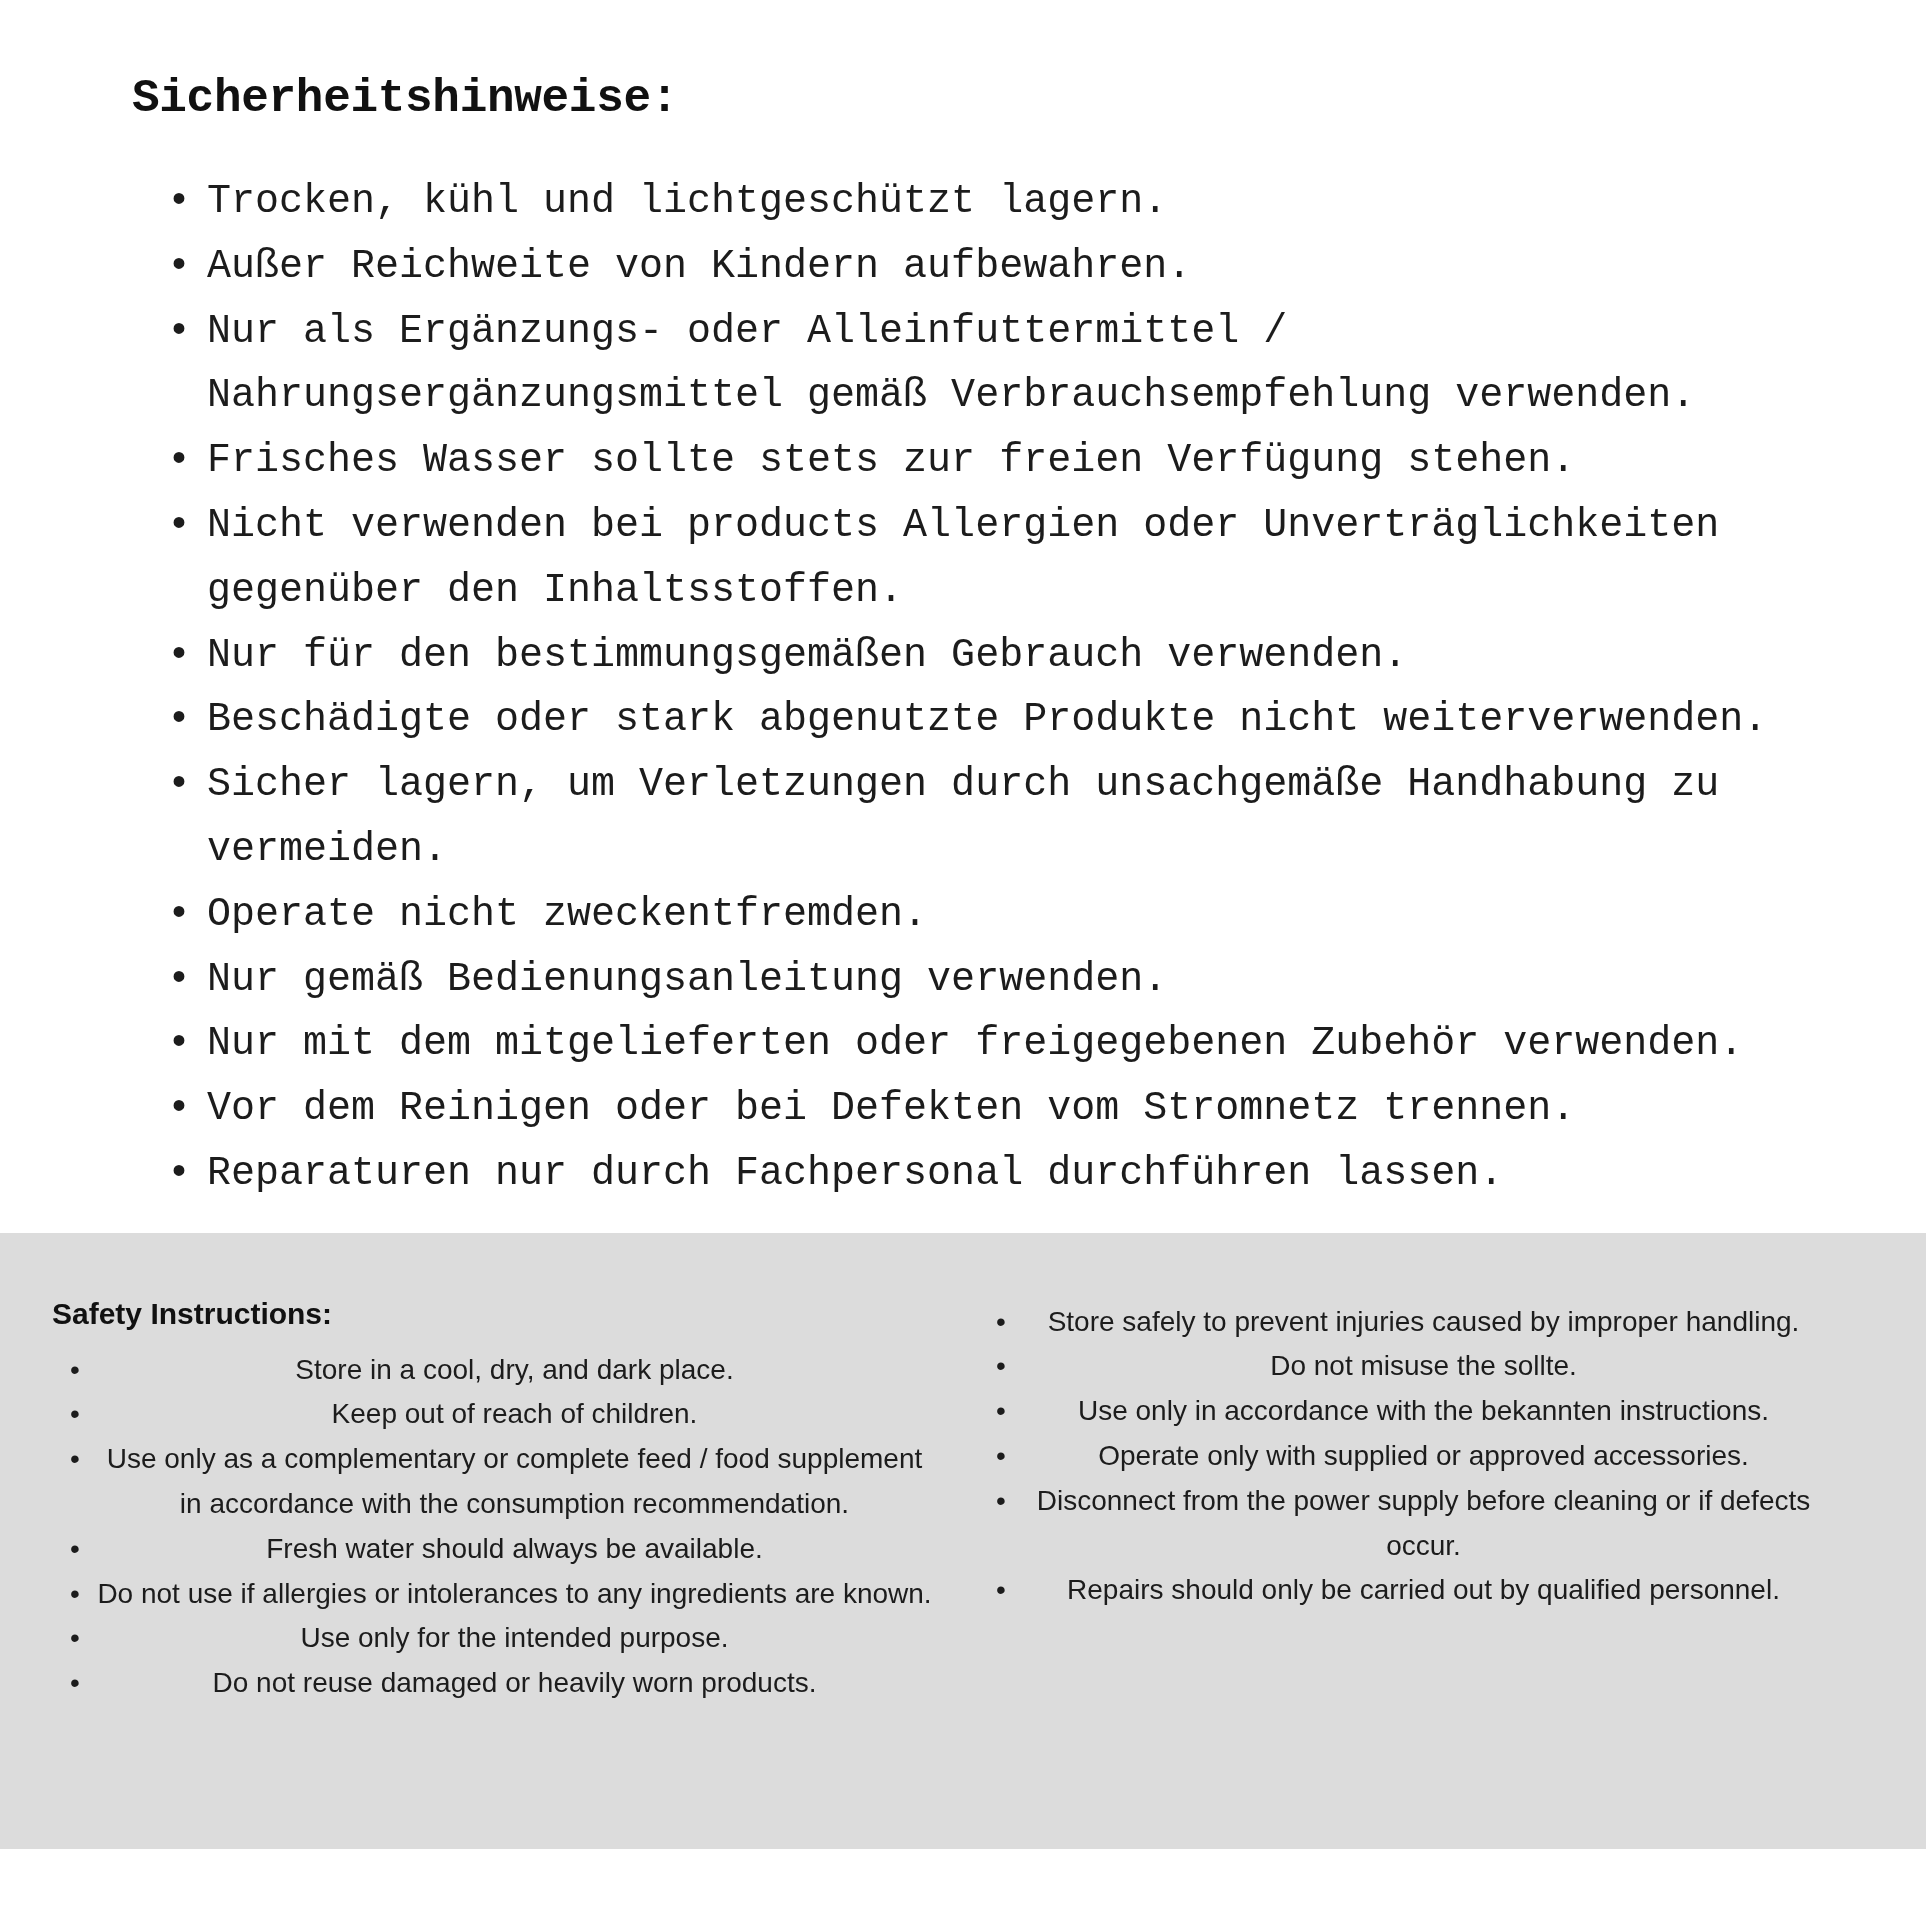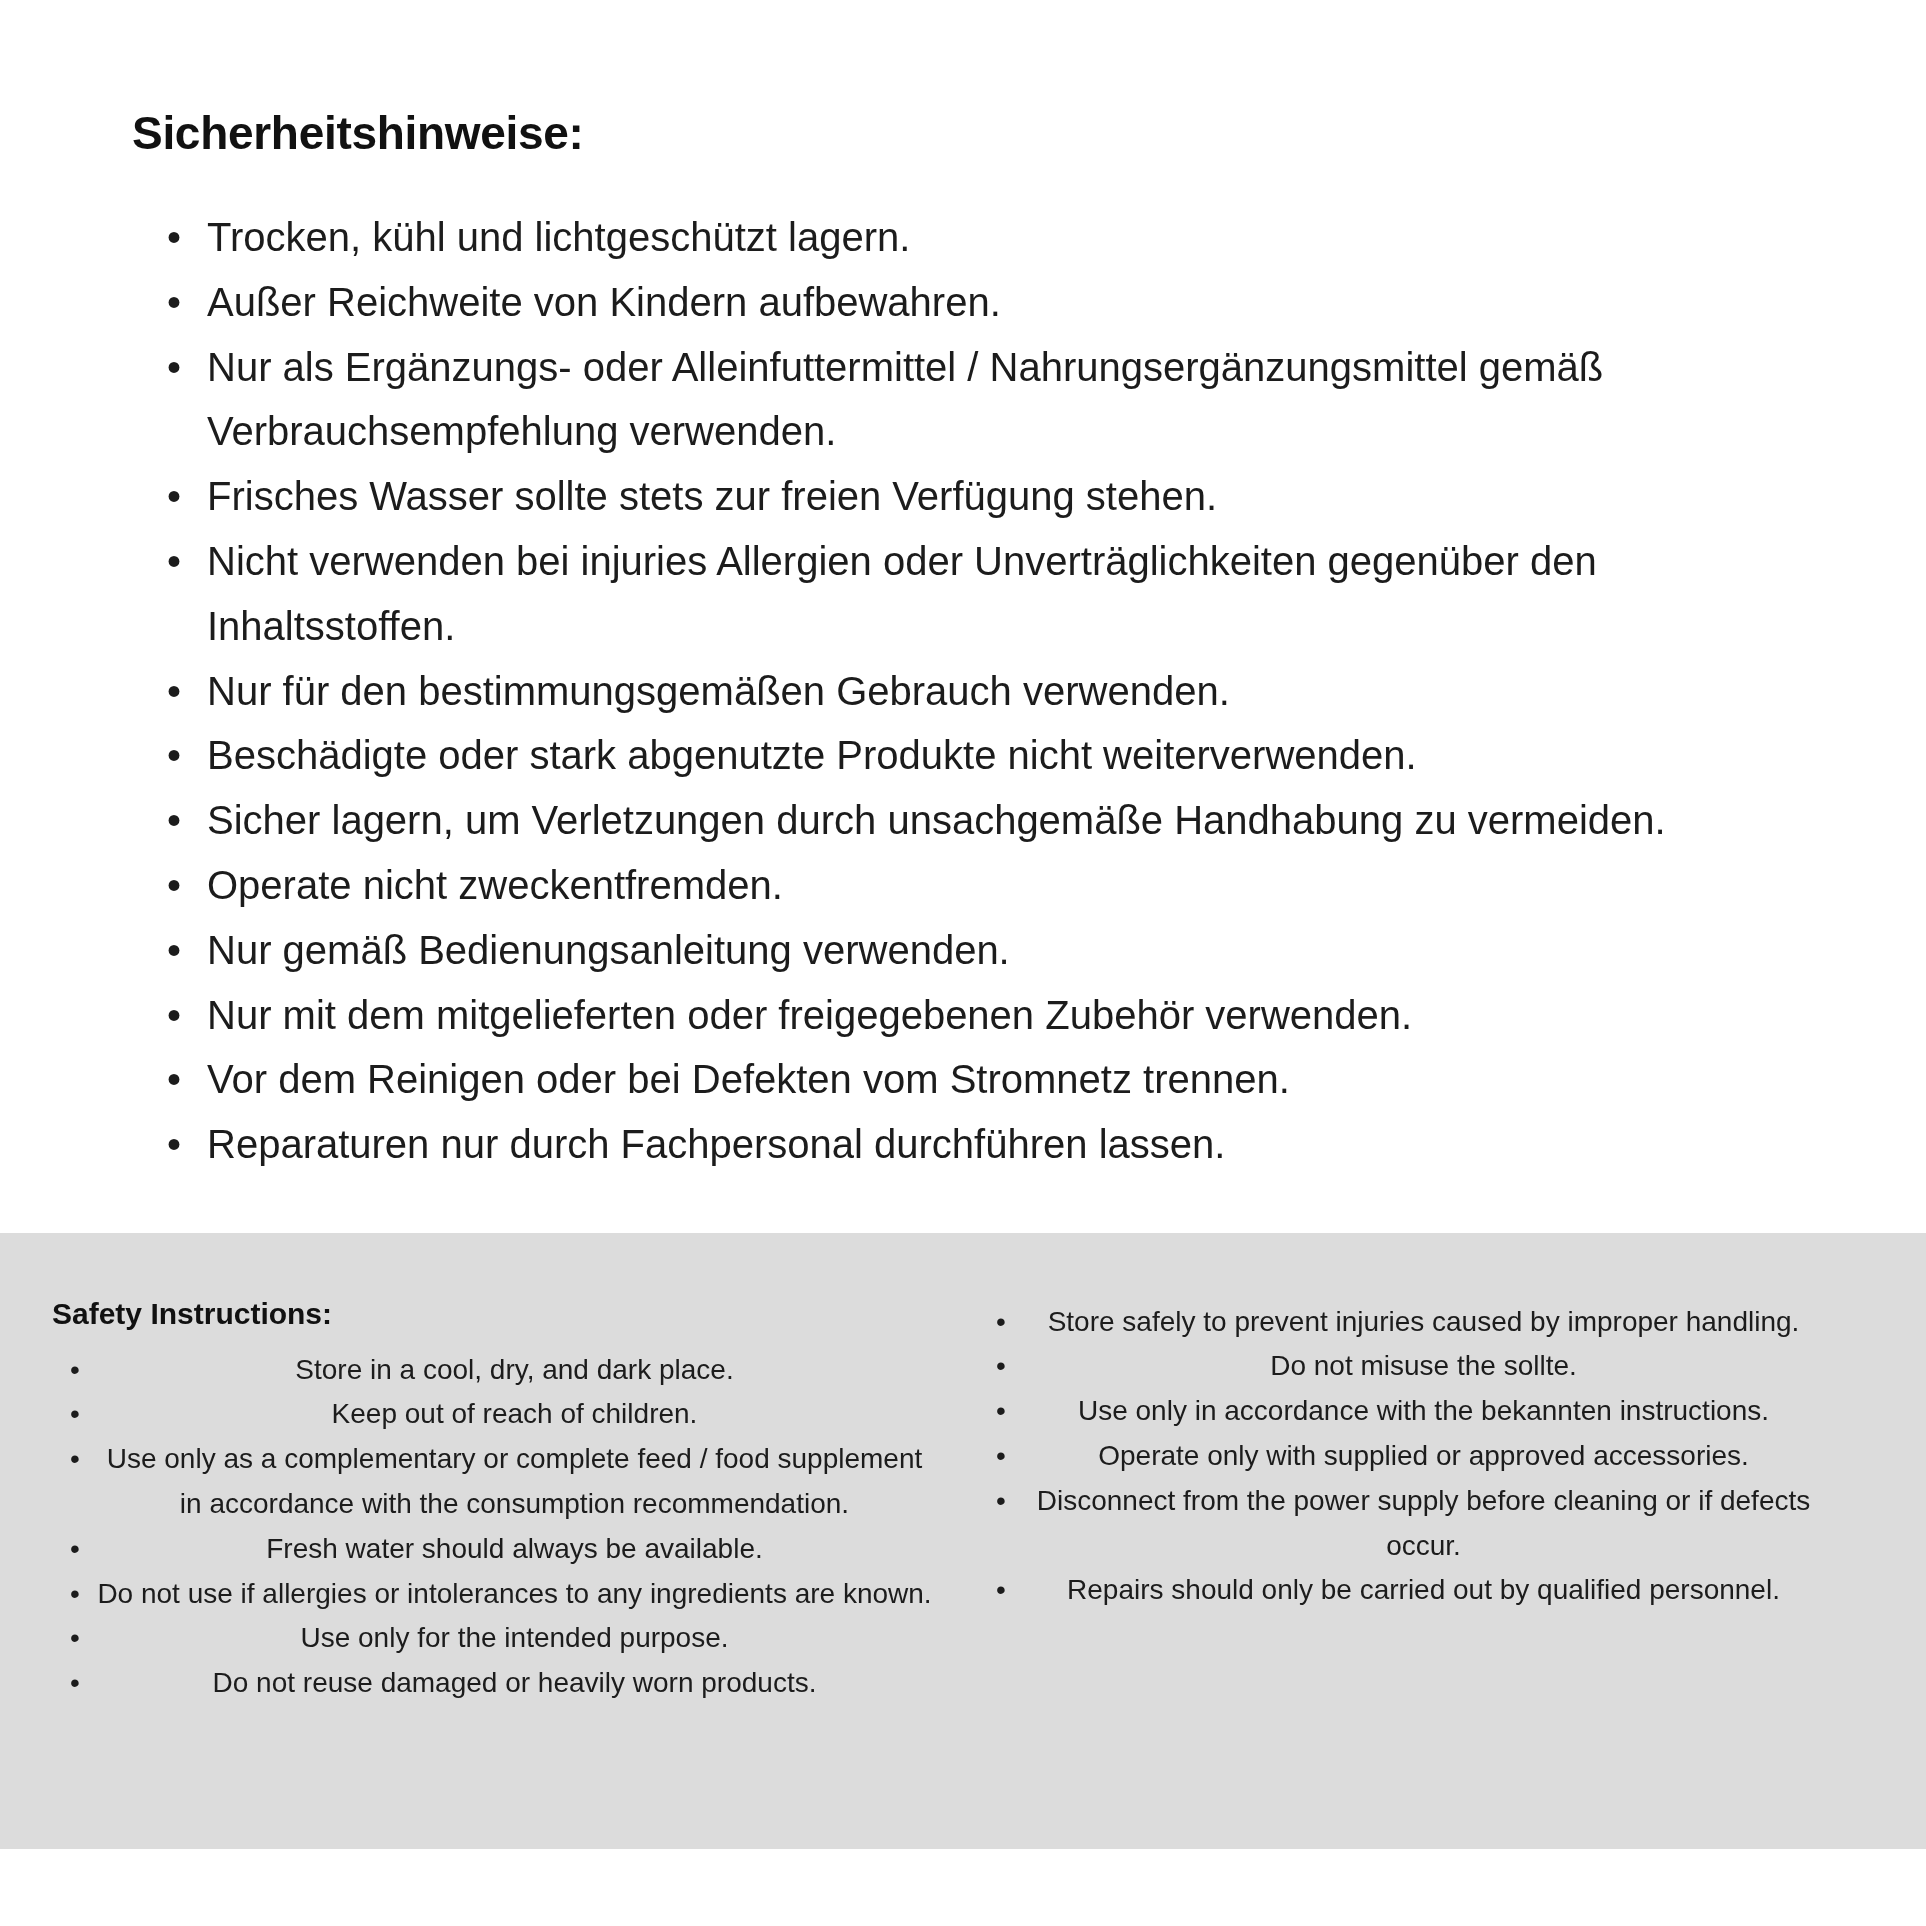--- a/index.html
+++ b/index.html
@@ -23,22 +23,23 @@
   .page {
     width: 1926px;
     height: 1926px;
     display: flex;
     flex-direction: column;
   }
 
   
   .german-section {
     height: 1233px;
-    padding: 106px 96px 0 132px;
+    padding: 73px 96px 0 132px;
     background: var(--bg);
+    font-family: Liberation Mono, monospace;
   }
   .german-title {
     margin: 0 0 45px 0;
     font-size: 46px;
     font-weight: 700;
     color: #111111;
     letter-spacing: -0.3px;
   }
   .german-list {
     list-style: none;
@@ -125,21 +126,21 @@
         <li>
           <span class="bullet">•</span>
           <span class="item-text">Nur als Ergänzungs- oder Alleinfuttermittel / Nahrungsergänzungsmittel gemäß Verbrauchsempfehlung verwenden.</span>
         </li>
         <li>
           <span class="bullet">•</span>
           <span class="item-text">Frisches Wasser sollte stets zur freien Verfügung stehen.</span>
         </li>
         <li>
           <span class="bullet">•</span>
-          <span class="item-text">Nicht verwenden bei injuries Allergien oder Unverträglichkeiten gegenüber den Inhaltsstoffen.</span>
+          <span class="item-text">Nicht verwenden bei products Allergien oder Unverträglichkeiten gegenüber den Inhaltsstoffen.</span>
         </li>
         <li>
           <span class="bullet">•</span>
           <span class="item-text">Nur für den bestimmungsgemäßen Gebrauch verwenden.</span>
         </li>
         <li>
           <span class="bullet">•</span>
           <span class="item-text">Beschädigte oder stark abgenutzte Produkte nicht weiterverwenden.</span>
         </li>
         <li>

